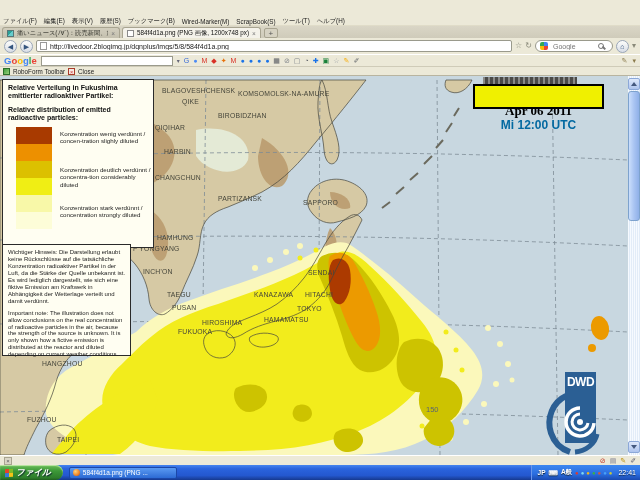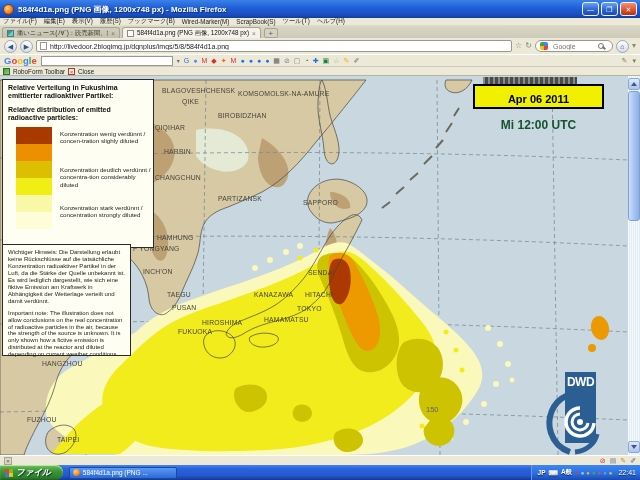--- a/index.html
+++ b/index.html
@@ -97,22 +97,22 @@
   .lg-i0{top:3px;} .lg-i1{top:39px;} .lg-i2{top:77px;}
 
   .note-box{position:absolute;left:2px;top:168px;width:129px;height:112px;background:#fffef2;
     border:1px solid #2a2a2a;padding:4px 3px 0 5px;}
   .note-p{font-size:6px;color:#222;line-height:1.16;margin-bottom:5px;}
 
   .datebar{position:absolute;left:483px;top:1px;width:94px;height:7px;background:#4a4a48;
     background-image:repeating-linear-gradient(90deg,#8a8a88 0 2px,#4a4a48 2px 5px);}
   .datebox{position:absolute;left:473px;top:8px;width:131px;height:25px;background:#f0f000;
     border:2px solid #000;text-align:center;line-height:1;}
-  .date-l1{font-size:11px;font-weight:bold;color:#000;margin-top:8px;}
-  .date-l2{font-size:12px;font-weight:bold;color:#14532d;margin-top:14px;}
+  .date-l1{font-size:13px;font-weight:bold;color:#000;margin-top:18px;font-family:Liberation Serif, serif;}
+  .date-l2{font-size:12px;font-weight:bold;color:#0369a1;margin-top:2px;}
 
   
   .vscroll{position:absolute;right:0;top:0;width:12px;height:379px;background:#ecf3fb;
     background-image:repeating-linear-gradient(90deg,#f6faff 0 1px,#e2ecf8 1px 2px);}
   .sbtn{position:absolute;left:0;width:12px;height:12px;border:1px solid #8ca8d8;border-radius:2px;
     background:linear-gradient(180deg,#dfe9fb,#aec4ee);display:flex;align-items:center;justify-content:center;}
   .sbtn.up{top:2px;} .sbtn.down{bottom:2px;}
   .tri-up{width:0;height:0;border-left:3px solid transparent;border-right:3px solid transparent;
     border-bottom:4px solid #44587e;}
   .tri-down{width:0;height:0;border-left:3px solid transparent;border-right:3px solid transparent;
@@ -149,29 +149,20 @@
   .tray-txt{color:#fff;font-size:6.5px;font-weight:bold;text-shadow:0 1px 1px #123;}
   #tray-icons{display:flex;gap:2px;}
   .tray-ic{font-size:6px;line-height:8px;}
   .clock{color:#fff;font-size:7px;margin-left:3px;text-shadow:0 1px 1px #123;}
 </style>
 </head>
 <body>
 
 <div class="window">
 
-  <div class="titlebar">
-    <div class="fx-ico"></div>
-    <div class="title-text">584f4d1a.png (PNG 画像, 1200x748 px) - Mozilla Firefox</div>
-    <div class="winbtns">
-      <div class="wbtn">—</div>
-      <div class="wbtn">❐</div>
-      <div class="wbtn close">✕</div>
-    </div>
-  </div>
 
   <div class="menubar" id="menu-items">
       <span class="menu-item">ファイル(F)</span>
       <span class="menu-item">編集(E)</span>
       <span class="menu-item">表示(V)</span>
       <span class="menu-item">履歴(S)</span>
       <span class="menu-item">ブックマーク(B)</span>
       <span class="menu-item">Wired-Marker(M)</span>
       <span class="menu-item">ScrapBook(S)</span>
       <span class="menu-item">ツール(T)</span>

